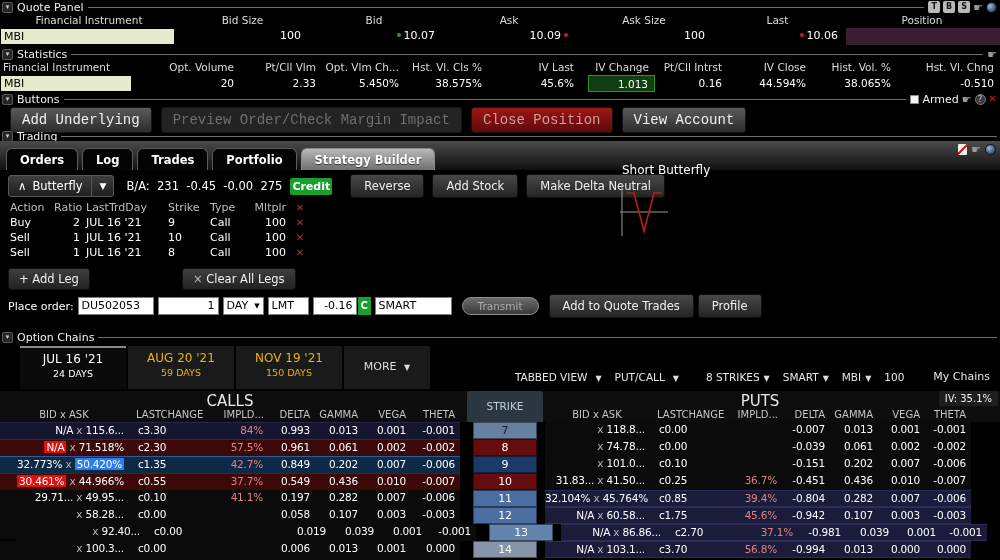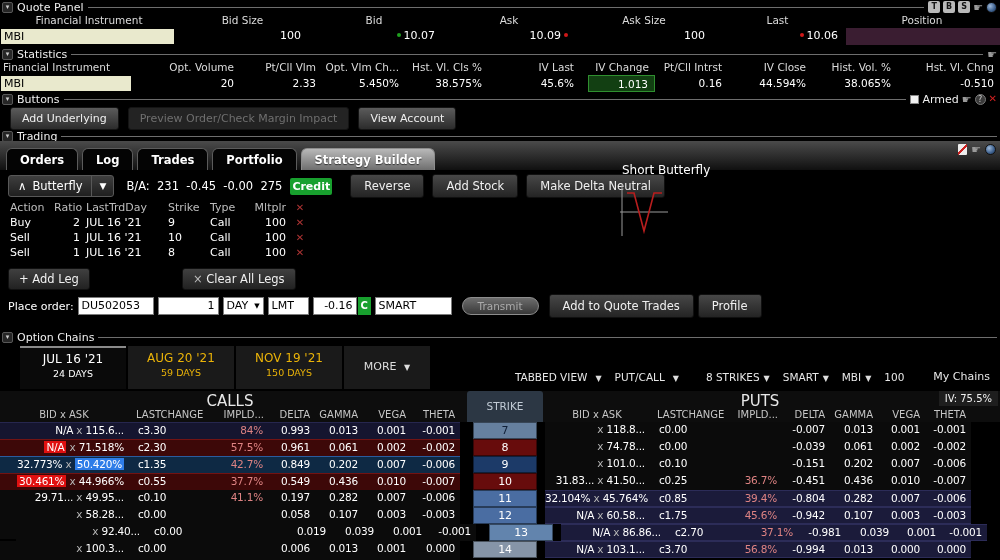--- a/index.html
+++ b/index.html
@@ -37,21 +37,21 @@
   #stats { height:45px; }
   .st-grid { display:grid; grid-template-columns:135px 105px 82px 83px 83px 92px 75px 73px 84px 85px 103px; }
   .st-colhdr { font-size:10.5px; color:#dcdcdc; text-align:right; height:15px; line-height:15px;
     padding-right:6px; white-space:nowrap; overflow:hidden; }
   .st-colhdr:first-child { text-align:left; padding-left:3px; }
   .st-val { font-size:10.5px; height:17px; line-height:16px; text-align:right; padding-right:6px; white-space:nowrap; }
   .ivchg { background:#123f12; border:1px solid #2f8f2f; margin:0 0 1px 8px; }
   
   #btns { height:37px; }
   .btn-row { display:flex; gap:9px; padding:2px 0 0 10px; align-items:center; }
-  .btn { font-size:11px; padding:4px 11px; border-radius:3px; border:1px solid #141414; white-space:nowrap; }
+  .btn { font-size:14px; padding:4px 11px; border-radius:3px; border:1px solid #141414; white-space:nowrap;font-family:Liberation Mono, monospace; }
   .btn-light { background:linear-gradient(#5b5b5b,#2c2c2c); color:#f0f0f0; }
   .btn-dis { background:#232323; color:#6f6f6f; }
   .btn-red { background:linear-gradient(#9c1616,#5f0a0a); color:#cf9f9f; }
   
   #trading { height:201px; }
   .tabstrip { position:absolute; top:12px; left:0; width:1000px; height:29px;
     background:linear-gradient(#4b4b4b,#101010); display:flex; align-items:flex-end; padding-left:6px; }
   .tab { background:#040404; color:#fff; font-weight:bold; font-size:11.5px; padding:4px 13px 3px;
     border:1px solid #5c5c5c; border-bottom:none; border-radius:6px 6px 0 0; margin-right:4px; white-space:nowrap; }
   .tab.active { background:linear-gradient(#b8b8b8,#6f6f6f); border-color:#8d8d8d; text-shadow:0 1px 1px #333; }
@@ -200,20 +200,21 @@
       <span class="chk"></span>
       <span class="armed-lbl">Armed</span>
       <span class="hand">☛</span>
       <span class="helpc">?</span>
       <span class="redx">✕</span>
     </span>
   </div>
   <div class="btn-row">
     <span class="btn btn-light">Add Underlying</span>
     <span class="btn btn-dis">Preview Order/Check Margin Impact</span>
+    <span class="btn btn-red">Close Position</span>
     <span class="btn btn-light">View Account</span>
   </div>
 </div>
 
 <div class="sec" id="trading">
   <div class="sec-hdr">
     <span class="disc">▾</span>
     <span class="sec-title">Trading</span>
     <span class="sec-line"></span>
   </div>
@@ -338,21 +339,21 @@
     <span style="margin-left:14px"><span>8 STRIKES</span><span class="tb-arrow">▼</span></span>
     <span><span>SMART</span><span class="tb-arrow">▼</span></span>
     <span><span>MBI</span><span class="tb-arrow">▼</span></span>
     <span>100</span>
     <span style="margin-left:16px;font-size:11px">My Chains</span>
   </div>
   <div class="chain-hdr">
     <div class="grp" style="left:0;width:460px">CALLS</div>
     <div class="grp" style="left:545px;width:430px">PUTS</div>
     <div class="strike-hdr">STRIKE</div>
-    <div class="ivbadge">IV: 75.5%</div>
+    <div class="ivbadge">IV: 35.1%</div>
     <div class="colhdr-row">
       <div class="hdr-left">
         <div class="hc-center">BID x ASK</div>
         <div class="hc-split">
             <span>LASTCHANGE</span>
             <span>IMPLD...</span>
           </div>
         <div class="hc">DELTA</div>
         <div class="hc">GAMMA</div>
         <div class="hc">VEGA</div>

